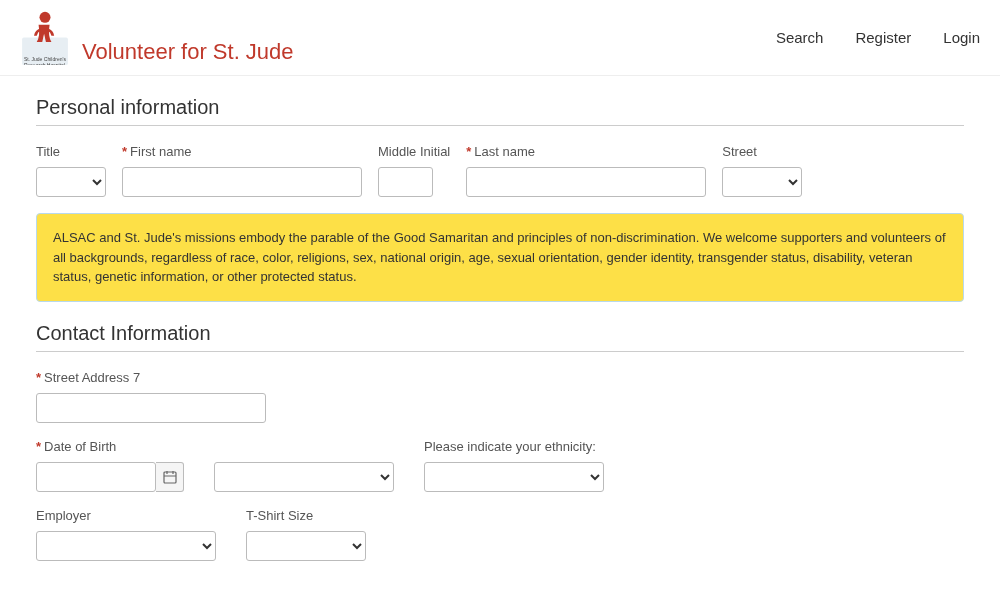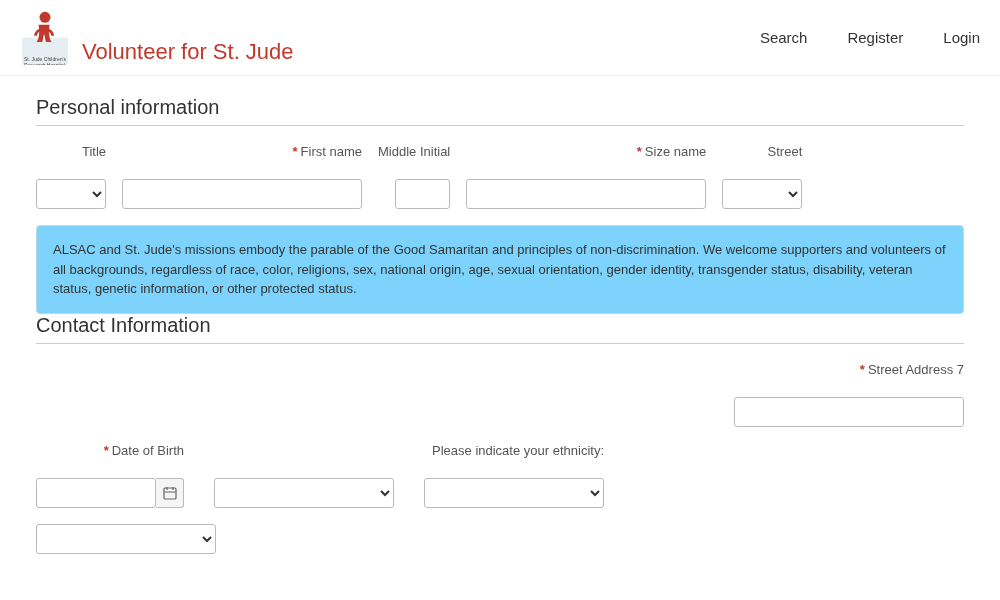--- a/index.html
+++ b/index.html
@@ -34,21 +34,21 @@
       width: 50px;
       height: 55px;
     }
     .header-title {
       font-size: 22px;
       color: #c0392b;
       font-weight: normal;
     }
     .header-nav {
       display: flex;
-      gap: 40px;
+      gap: 32px;
       align-items: center;
     }
     .header-nav a {
       color: #333;
       text-decoration: none;
       font-size: 15px;
       cursor: pointer;
     }
 
     
@@ -72,22 +72,21 @@
     .form-row {
       display: flex;
       align-items: flex-end;
       gap: 16px;
       margin-bottom: 16px;
     }
 
     .form-group {
       display: flex;
       flex-direction: column;
-      gap: 20px;
-      align-items: flex-end;
+      gap: 8px;
     }
     .form-group label {
       font-size: 13px;
       color: #555;
       display: flex;
       align-items: center;
       gap: 3px;
     }
     .form-group label .required {
       color: #c0392b;
@@ -111,27 +110,28 @@
     .field-firstname input { width: 240px; }
     
     .field-mi input { width: 55px; }
     
     .field-lastname input { width: 240px; }
     
     .field-suffix select { width: 80px; }
 
     
     .info-box {
-      background: #7dd3fc;
+      background: #fde047;
       border: 1px solid #b8d9ec;
       border-radius: 4px;
       padding: 14px 16px;
       font-size: 13px;
       color: #333;
       line-height: 1.5;
+      margin-bottom: 20px;
     }
 
     
     .field-street input { width: 230px; }
 
     
     .dob-wrapper {
       display: flex;
       align-items: center;
       gap: 0;
@@ -221,21 +221,21 @@
     </div>
 
     <div class="form-group field-mi">
       <label>Middle Initial</label>
       <input type="text" style="">
     </div>
 
     <div class="form-group field-lastname">
       <label>
         <span class="required">*</span>
-        <span>Size name</span>
+        <span>Last name</span>
       </label>
       <input type="text" style="">
     </div>
 
     <div class="form-group field-suffix">
       <label>Street</label>
       <select>
         <option value=""></option>
         <option value="Jr">Jr</option>
         <option value="Sr">Sr</option>
@@ -299,21 +299,34 @@
         <option value="non_hispanic">Not Hispanic or Latino</option>
         <option value="prefer_not">Prefer not to say</option>
       </select>
     </div>
 
   </div>
 
   <div class="form-row-3">
 
     <div class="form-group field-employer">
-      <select>
-        <option value=""></option>
-      </select>
-    </div>
-
+      <label>Employer</label>
+      <select>
+        <option value=""></option>
+      </select>
+    </div>
+
+    <div class="form-group field-tshirt">
+      <label>T-Shirt Size</label>
+      <select>
+        <option value=""></option>
+        <option value="xs">XS</option>
+        <option value="s">S</option>
+        <option value="m">M</option>
+        <option value="l">L</option>
+        <option value="xl">XL</option>
+        <option value="xxl">XXL</option>
+      </select>
+    </div>
 
   </div>
 
 </div>
 
 </body></html>

